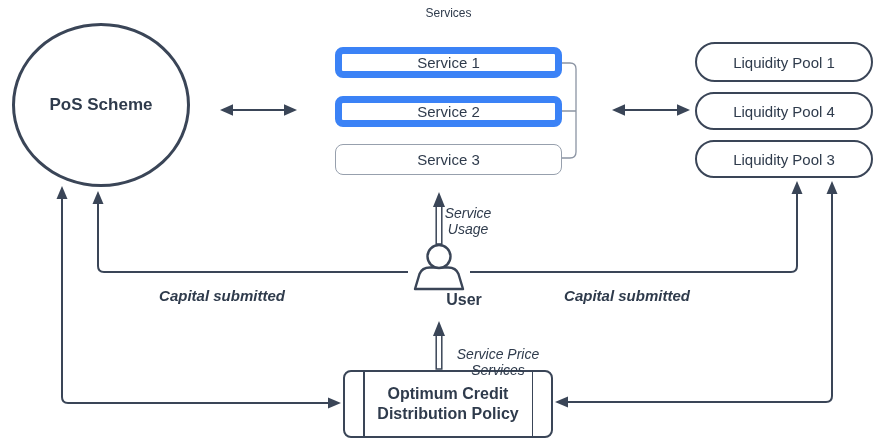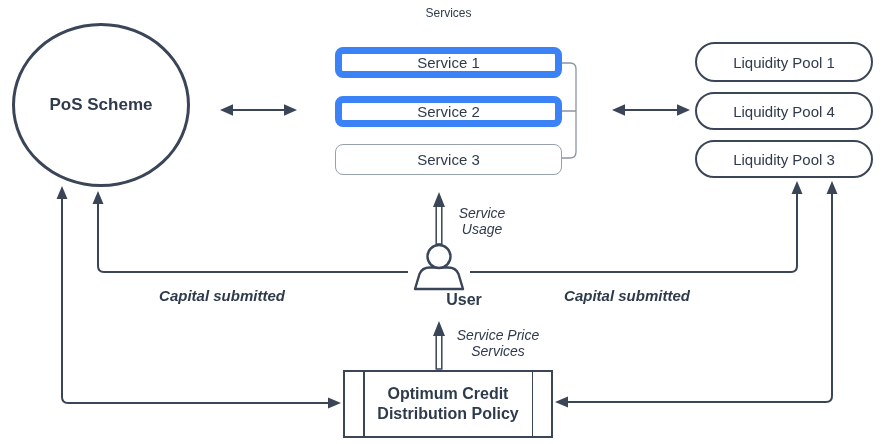--- a/index.html
+++ b/index.html
@@ -48,37 +48,37 @@
     border: 2px solid #3a4557; border-radius: 20px;
     font-size: 15px;
     justify-content: center;
   }
   .pool-1 { top: 42px; height: 40px; }
   .pool-2 { top: 92px; }
   .pool-3 { top: 140px; }
 
   .policy-box {
     left: 343px; top: 370px; width: 210px; height: 68px;
-    border: 2px solid #3a4557; border-radius: 0;
+    border: 2px solid #3a4557; border-radius: 8px;
     font-weight: bold; font-size: 16px; line-height: 1.25;
     text-align: center; flex-direction: column;
   }
   .policy-inner-line {
     position: absolute; top: 0; bottom: 0; width: 1.5px; background: #3a4557;
   }
   .policy-inner-line.left  { left: 18px; }
   .policy-inner-line.right { right: 18px; }
 
   
   .label { position: absolute; text-align: center; }
   .user-label   { left: 424px; top: 291px; width: 80px; font-weight: bold; font-size: 16px; }
   .capital-left  { left: 132px; top: 287px; width: 180px; font-weight: bold; font-style: italic; font-size: 15px; }
   .capital-right { left: 537px; top: 287px; width: 180px; font-weight: bold; font-style: italic; font-size: 15px; }
-  .service-usage { left: 442px; top: 205px; width: 80px; font-style: italic; font-size: 14px; line-height: 1.15; }
-  .service-price { left: 448px; top: 327px; width: 100px; font-style: italic; font-size: 14px; line-height: 1.15; }
+  .service-usage { left: 428px; top: 205px; width: 80px; font-style: italic; font-size: 14px; line-height: 1.15; }
+  .service-price { left: 448px; top: 346px; width: 100px; font-style: italic; font-size: 14px; line-height: 1.15; }
 
   .stroke-main { stroke: #3a4557; fill: none; stroke-width: 2; }
   .fill-main   { fill: #3a4557; stroke: none; }
   .stroke-light{ stroke: #8b94a3; fill: none; stroke-width: 1.3; }
 </style>
 </head>
 <body>
 
 <div class="canvas">
 

